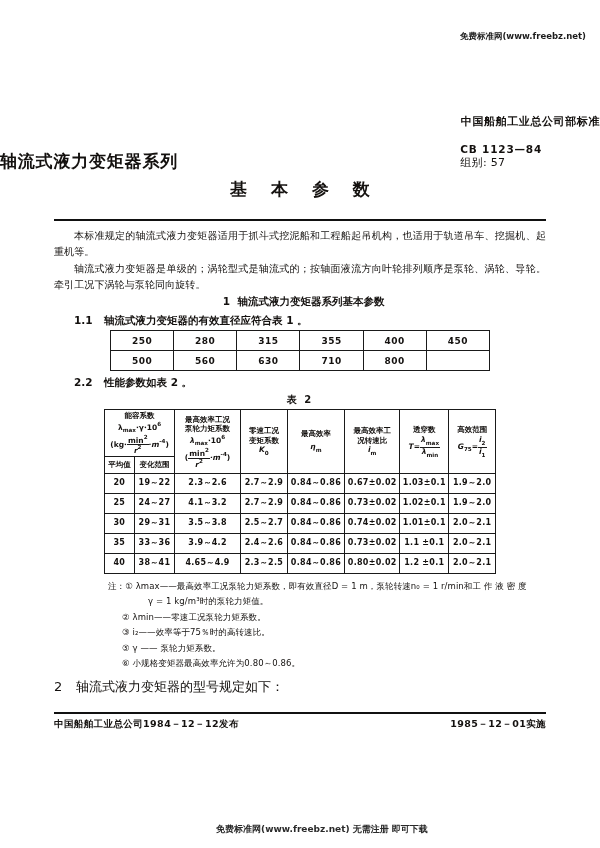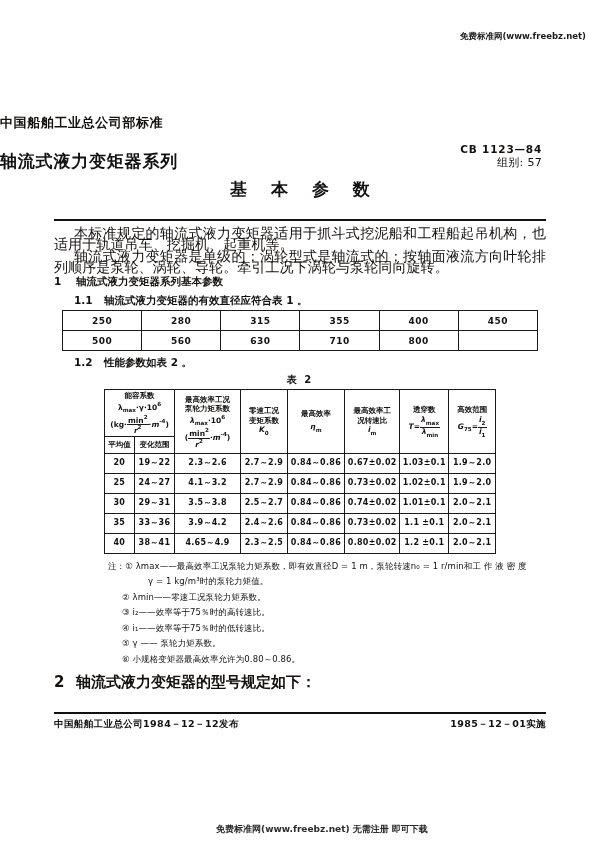--- a/index.html
+++ b/index.html
@@ -41,22 +41,22 @@
     color: #2a2a2a;
     white-space: nowrap;
     margin-left: 22px;
   }
   
   .masthead {
     position: absolute;
     top: 114px;
     left: 0;
     width: 100%;
-    text-align: left;
-    font-size: 13px;
+    text-align: right;
+    font-size: 11px;
     font-weight: bold;
     letter-spacing: 0.6px;
   }
   .title-main {
     position: absolute;
     top: 150px;
     left: 0;
     width: 100%;
     font-size: 17px;
     font-weight: bold;
@@ -70,21 +70,21 @@
     text-align: center;
     font-size: 17px;
     font-weight: bold;
     letter-spacing: 9px;
     text-indent: 9px;
   }
   .std-no {
     position: absolute;
     top: 143px;
     right: 58px;
-    text-align: right;
+    text-align: left;
     line-height: 1.25;
     margin-left: 8px;
   }
   .std-no .code {
     font-size: 10.5px;
     font-weight: bold;
     letter-spacing: 0.8px;
     white-space: nowrap;
   }
   .std-no .group {
@@ -111,31 +111,32 @@
   }
   
   .body-wrap {
     position: absolute;
     top: 228px;
     left: 54px;
     width: 492px;
   }
   p.para {
     margin: 0 0 1px 0;
-    font-size: 14px;
-    line-height: 11px;
+    font-size: 10px;
+    line-height: 16px;
     text-indent: 20px;
     letter-spacing: 0.1px;
     text-align: justify;
   }
   .clause {
     margin: 1px 0 0 0;
     font-size: 10.5px;
     font-weight: bold;
     line-height: 15px;
+    text-align: center;
   }
   .clause .num { display: inline-block; width: 22px; }
   .clause-sub {
     margin: 4px 0 0 0;
     font-size: 10.5px;
     font-weight: bold;
     line-height: 15px;
     padding-left: 20px;
   }
   .clause-sub .num { display: inline-block; width: 30px; }
@@ -152,21 +153,21 @@
     position: absolute;
     right: 2px;
     top: 0;
     font-size: 9px;
     font-weight: bold;
     letter-spacing: 1.5px;
   }
   
   table.t1 {
     border-collapse: collapse;
-    width: 476px;
+    width: 380px;
     margin: 2px auto 0 auto;
     table-layout: fixed;
   }
   table.t1 td {
     border: 1px solid #1a1a1a;
     height: 17px;
     text-align: center;
     font-size: 9px;
     font-weight: bold;
     letter-spacing: 0.5px;
@@ -208,22 +209,22 @@
     margin-top: 6px;
     padding-left: 54px;
     font-size: 8.5px;
     line-height: 13.5px;
     letter-spacing: 0.1px;
   }
   .note-line { margin: 0 0 2px 0; }
   .note-first { padding-left: 0; text-indent: 0; }
   .clause2 {
     margin: 7px 0 0 0;
-    font-size: 15px;
-    font-weight: bold;
+    font-size: 13px;
+    font-weight: normal;
   }
   .clause2 .num { display: inline-block; width: 22px; }
   
   .footer {
     position: absolute;
     top: 718px;
     left: 54px;
     width: 492px;
     display: flex;
     justify-content: space-between;
@@ -279,21 +280,21 @@
           <td>560</td>
           <td>630</td>
           <td>710</td>
           <td>800</td>
           <td></td>
         </tr>
       </tbody>
     </table>
 
     <div class="clause-sub">
-      <span class="num">1.2</span><span>性能参数如表 2 。</span>
+      <span class="num">2.2</span><span>性能参数如表 2 。</span>
     </div>
 
     <div class="tbl-caption">
       <span>表 2</span>
     </div>
 
     <table class="t2">
       <colgroup>
         <col style="width:28px">
           <col style="width:38px">
@@ -400,21 +401,20 @@
           <td>2.0～2.1</td>
         </tr>
       </tbody>
     </table>
 
     <div class="notes">
       <div class="note-line note-first"><span>注：</span><span>① λmax——最高效率工况泵轮力矩系数，即有效直径D = 1 m，泵轮转速n₀ = 1 r/min和工 作 液 密 度</span></div>
       <div class="note-line" style="padding-left:40px">γ = 1 kg/m³时的泵轮力矩值。</div>
       <div class="note-line" style="padding-left:14px">② λmin——零速工况泵轮力矩系数。</div>
       <div class="note-line" style="padding-left:14px">③ i₂——效率等于75％时的高转速比。</div>
-      <div class="note-line" style="padding-left:14px">④ i₁——效率等于75％时的低转速比。</div>
       <div class="note-line" style="padding-left:14px">⑤ γ —— 泵轮力矩系数。</div>
       <div class="note-line" style="padding-left:14px">⑥ 小规格变矩器最高效率允许为0.80～0.86。</div>
     </div>
 
     <div class="clause2">
       <span class="num">2</span><span>轴流式液力变矩器的型号规定如下：</span>
     </div>
 
   </div>
 

